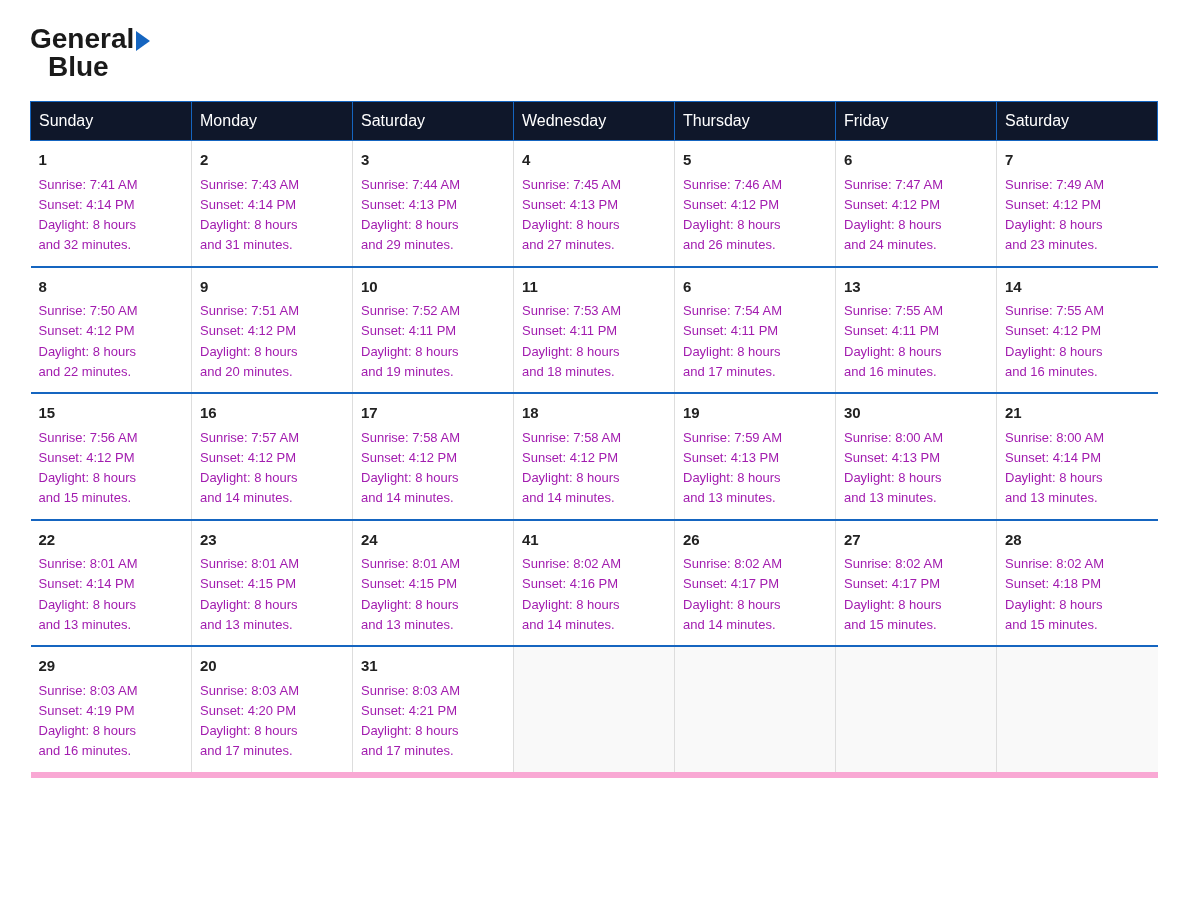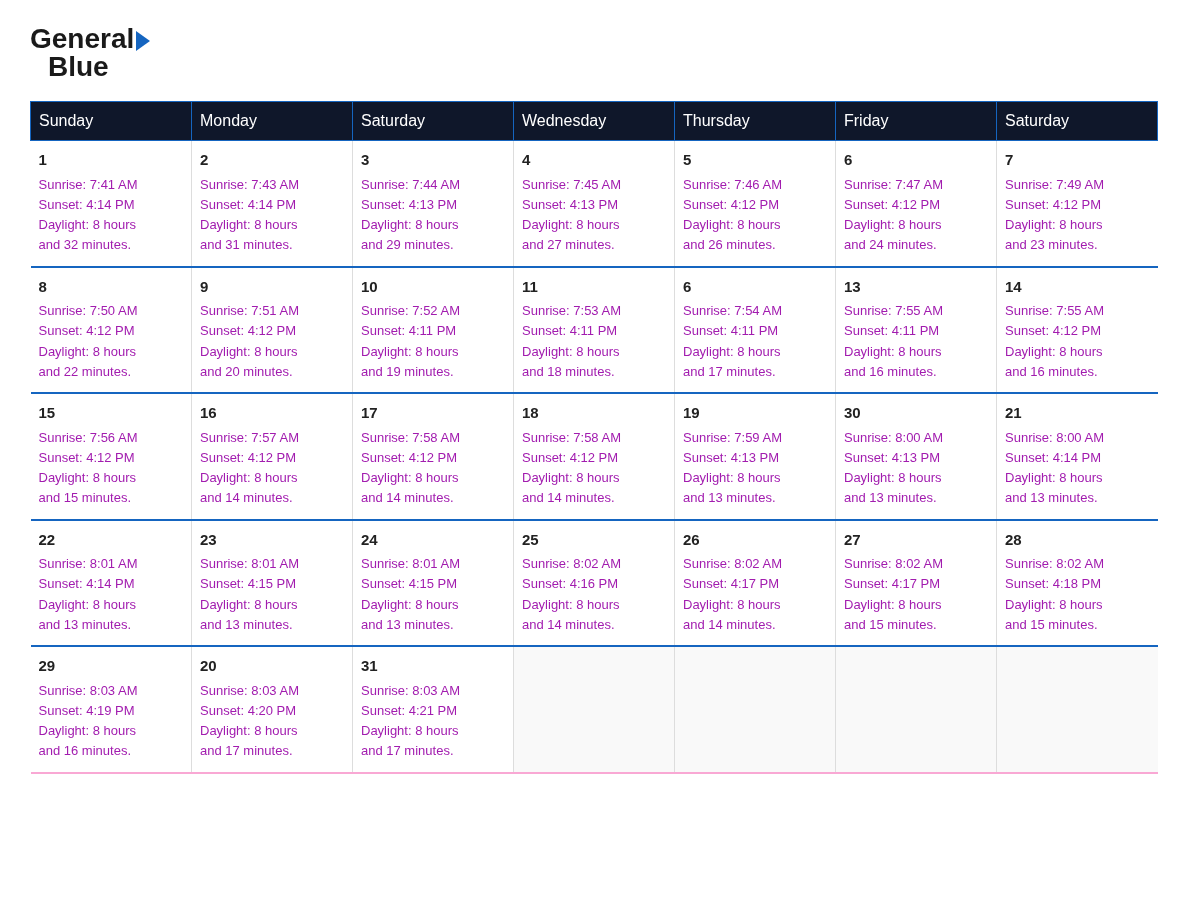--- a/index.html
+++ b/index.html
@@ -89,21 +89,21 @@
       font-weight: bold;
       display: block;
       margin-bottom: 3px;
     }
     .cell-content {
       font-size: 13px;
       color: #a21caf;
       line-height: 1.55;
     }
     tbody tr:last-child {
-      border-bottom: 2px solid #f9a8d4;
+      border-bottom: 6px solid #f9a8d4;
     }
     .empty-cell {
       background: #f9f9f9;
     }
   </style>
 </head>
 <body>
 
 <div class="header">
   <div class="logo">
@@ -233,21 +233,21 @@
       </td>
         <td>
         <span class="day-num">23</span>
         <span class="cell-content">Sunrise: 8:01 AM<br>Sunset: 4:15 PM<br>Daylight: 8 hours<br>and 13 minutes.</span>
       </td>
         <td>
         <span class="day-num">24</span>
         <span class="cell-content">Sunrise: 8:01 AM<br>Sunset: 4:15 PM<br>Daylight: 8 hours<br>and 13 minutes.</span>
       </td>
         <td>
-        <span class="day-num">25</span>
+        <span class="day-num">41</span>
         <span class="cell-content">Sunrise: 8:02 AM<br>Sunset: 4:16 PM<br>Daylight: 8 hours<br>and 14 minutes.</span>
       </td>
         <td>
         <span class="day-num">26</span>
         <span class="cell-content">Sunrise: 8:02 AM<br>Sunset: 4:17 PM<br>Daylight: 8 hours<br>and 14 minutes.</span>
       </td>
         <td>
         <span class="day-num">27</span>
         <span class="cell-content">Sunrise: 8:02 AM<br>Sunset: 4:17 PM<br>Daylight: 8 hours<br>and 15 minutes.</span>
       </td>

